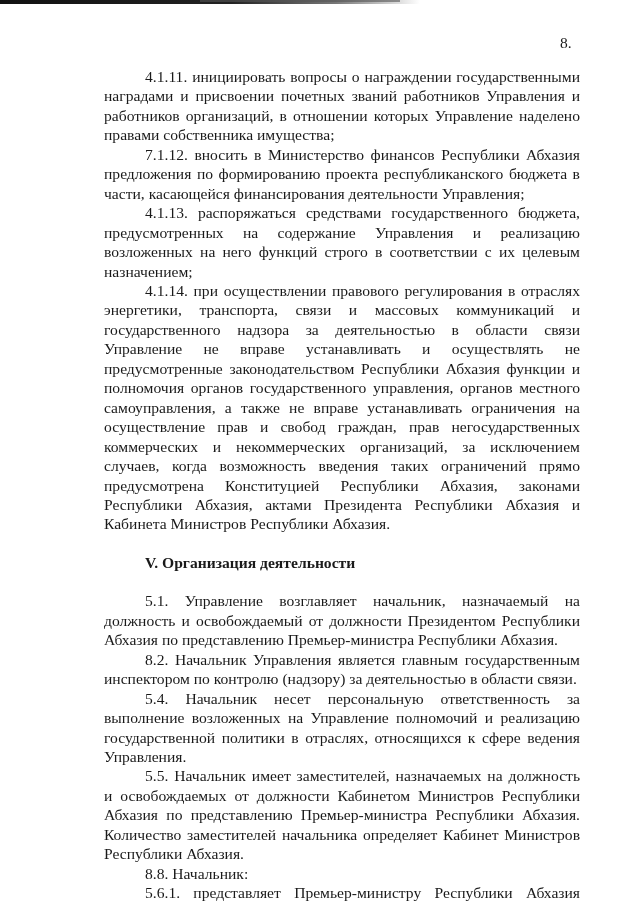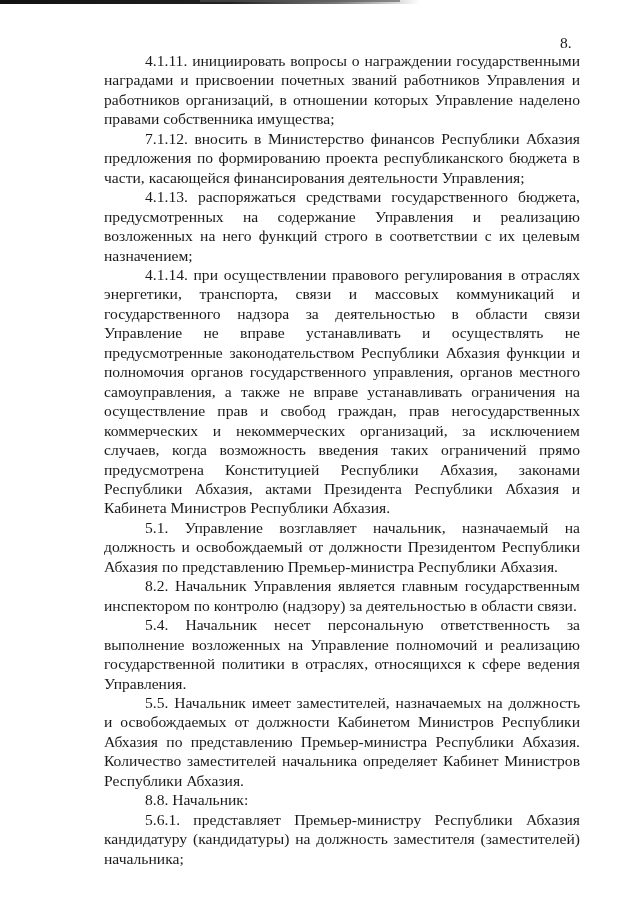--- a/index.html
+++ b/index.html
@@ -62,25 +62,26 @@
   </style>
 </head>
 <body>
 
 <div class="scan-edge"></div>
 <div class="scan-edge2"></div>
 
 <div class="page-number">8.</div>
 
 <div class="content">
-  <p class="para" style="margin-top:11px">4.1.11. инициировать вопросы о награждении государственными наградами и присвоении почетных званий работников Управления и работников организаций, в отношении которых Управление наделено правами собственника имущества;</p>
+  <p class="para" style="margin-top:27px">4.1.11. инициировать вопросы о награждении государственными наградами и присвоении почетных званий работников Управления и работников организаций, в отношении которых Управление наделено правами собственника имущества;</p>
   <p class="para">7.1.12. вносить в Министерство финансов Республики Абхазия предложения по формированию проекта республиканского бюджета в части, касающейся финансирования деятельности Управления;</p>
   <p class="para">4.1.13. распоряжаться средствами государственного бюджета, предусмотренных на содержание Управления и реализацию возложенных на него функций строго в соответствии с их  целевым назначением;</p>
   <p class="para">4.1.14. при осуществлении правового регулирования в отраслях энергетики, транспорта, связи и массовых коммуникаций и государственного надзора за деятельностью в области связи Управление не вправе устанавливать и осуществлять не предусмотренные законодательством Республики Абхазия функции и полномочия органов государственного управления, органов местного самоуправления, а также не вправе устанавливать ограничения на осуществление прав и свобод граждан, прав негосударственных коммерческих и некоммерческих организаций, за исключением случаев, когда возможность введения таких ограничений прямо предусмотрена Конституцией Республики Абхазия, законами Республики Абхазия, актами Президента Республики Абхазия и Кабинета Министров Республики Абхазия.</p>
 
+  <p class="heading">V. Организация деятельности</p>
 
   <p class="para">5.1. Управление возглавляет начальник, назначаемый на должность и освобождаемый от должности Президентом Республики Абхазия по представлению Премьер-министра Республики Абхазия.</p>
   <p class="para">8.2. Начальник Управления является главным государственным инспектором по контролю (надзору) за деятельностью в области связи.</p>
   <p class="para">5.4. Начальник несет персональную ответственность за выполнение возложенных на Управление полномочий и реализацию государственной политики в отраслях, относящихся к сфере ведения Управления.</p>
   <p class="para">5.5. Начальник имеет заместителей, назначаемых на должность и освобождаемых от должности Кабинетом Министров Республики Абхазия по представлению Премьер-министра Республики Абхазия. Количество заместителей начальника определяет Кабинет Министров Республики Абхазия.</p>
   <p class="para">8.8. Начальник:</p>
   <p class="para">5.6.1. представляет Премьер-министру Республики Абхазия кандидатуру (кандидатуры) на должность заместителя (заместителей) начальника;</p>
 
 </div>
 

